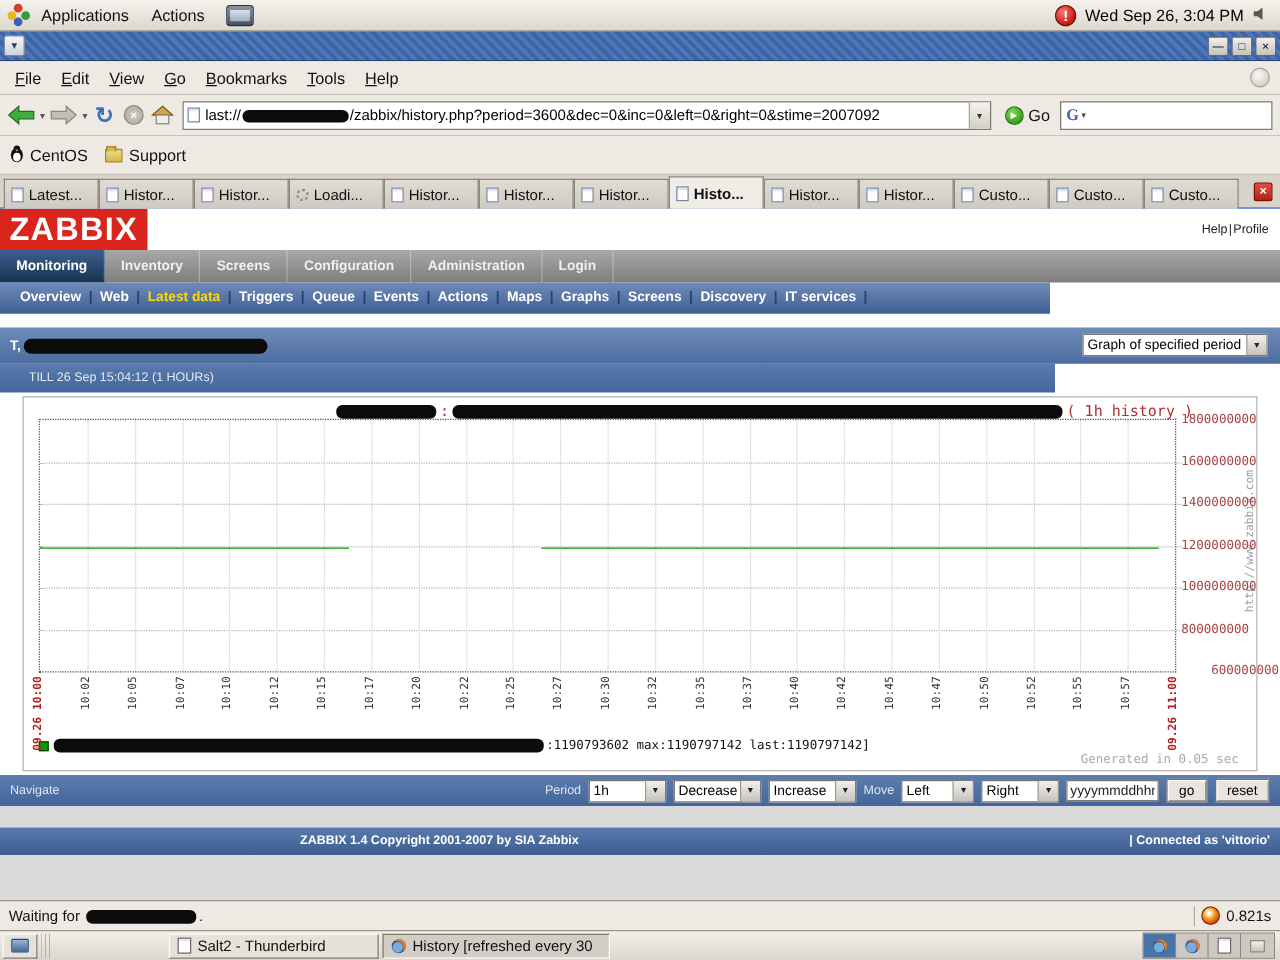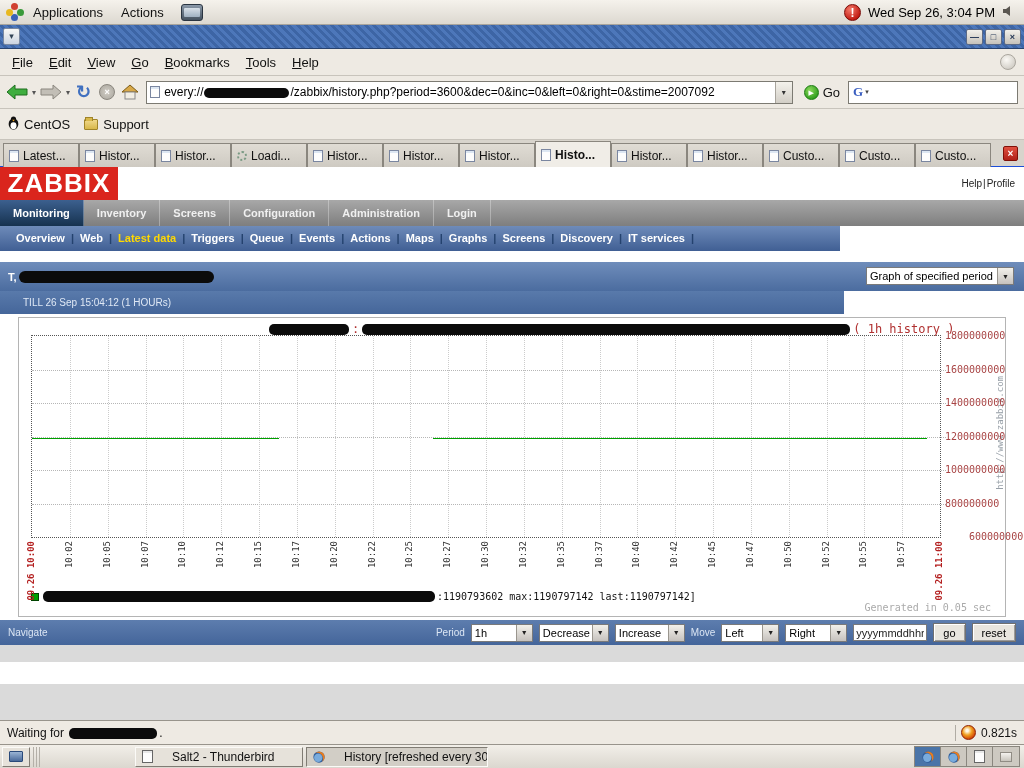--- a/index.html
+++ b/index.html
@@ -122,21 +122,21 @@
 #load-sep{width:1px;height:16px;background:#b0aca4;margin-left:auto}
 #load-icon{width:15px;height:15px;border-radius:50%;background:radial-gradient(circle at 40% 35%,#fff8e8 10%,#f0a020 40%,#c82800 85%);border:1px solid #902000;margin:0 5px}
 
 
 #taskbar{position:absolute;top:744px;left:0;width:1024px;height:24px;background:linear-gradient(#f2efe9,#dbd7cf);border-top:1px solid #98948c;display:flex;align-items:center;padding:0 2px}
 #show-desktop{width:28px;height:20px;background:#e6e2da;border:1px solid;border-color:#fbfaf7 #807c74 #807c74 #fbfaf7;display:flex;align-items:center;justify-content:center}
 #sd-ico{width:14px;height:11px;background:linear-gradient(#9ab4d4,#4a6a9a);border:1px solid #2a4a7a;border-radius:1px}
 #task-grip{width:7px;height:20px;margin:0 3px;background:repeating-linear-gradient(90deg,#b4b0a8 0 1px,transparent 1px 3px)}
 #task-spacer{width:92px;height:1px}
 #task-area{display:flex;align-items:center}
-.task{height:20px;display:flex;align-items:center;gap:19px;padding:0 6px;margin-right:3px;background:#e6e2da;border:1px solid;border-color:#fbfaf7 #807c74 #807c74 #fbfaf7;font-size:12px;color:#111;overflow:hidden;white-space:nowrap}
+.task{height:20px;display:flex;align-items:center;gap:5px;padding:0 6px;margin-right:3px;background:#e6e2da;border:1px solid;border-color:#fbfaf7 #807c74 #807c74 #fbfaf7;font-size:12px;color:#111;overflow:hidden;white-space:nowrap}
 .task.active{background:#d2cec6;border-color:#807c74 #fbfaf7 #fbfaf7 #807c74}
 #task-area .task:nth-child(1){width:168px}
 #task-area .task:nth-child(2){width:182px}
 .task-ico{flex:none;display:flex}
 .doc-ico{width:11px;height:13px;background:#fdfdfd;border:1px solid #666;box-shadow:inset 0 2px 0 #e8e8e8}
 #workspaces{margin-left:auto;display:flex;border:1px solid #8a867e;margin-right:2px}
 .ws{width:26px;height:19px;background:#cdc9c1;border-right:1px solid #8a867e;display:flex;align-items:center;justify-content:center}
 .ws:last-child{border-right:none}
 .ws.active{background:#4a74a8}
 .ws-ico{display:flex}
@@ -202,21 +202,21 @@
     <span id="reload-icon">↻</span>
     <span id="stop-icon" able="true">×</span>
     <span class="tool-ico">
         <svg width="18" height="16" viewBox="0 0 18 16">
           <polygon points="9,1 17,8 1,8" fill="#d8a848" stroke="#7a5a18"></polygon>
           <rect x="4" y="8" width="10" height="7" fill="#f2eee4" stroke="#888"></rect>
         </svg>
       </span>
     <div id="url-field">
       <span class="page-ico"></span>
-      <span id="url-text"><span>every://</span><span class="blob url-blob"></span><span>/zabbix/history.php?period=3600&amp;dec=0&amp;inc=0&amp;left=0&amp;right=0&amp;stime=2007092</span></span>
+      <span id="url-text"><span>last://</span><span class="blob url-blob"></span><span>/zabbix/history.php?period=3600&amp;dec=0&amp;inc=0&amp;left=0&amp;right=0&amp;stime=2007092</span></span>
       <span id="url-drop">▾</span>
     </div>
     <span id="go-btn">
       <span id="go-circle"><span>▶</span></span>
       <span>Go</span>
     </span>
     <div id="search-box">
       <span id="g-icon">G</span>
       <span class="mini-caret">▾</span>
     </div>
@@ -427,20 +427,24 @@
             <span class="txt">Right</span>
             <span class="arr">▼</span>
           </span>
         <input id="stime-input" value="yyyymmddhhmm" style="">
         <button class="zbtn">go</button>
         <button class="zbtn">reset</button>
       </div>
     </div>
 
     <div id="gray1"></div>
+    <div id="z-footer">
+      <span id="copyright">ZABBIX 1.4 Copyright 2001-2007 by  SIA Zabbix</span>
+      <span id="connected">| Connected as 'vittorio'</span>
+    </div>
     <div id="gray2"></div>
   </div>
 
   <div id="ffstatus">
     <span><span>Waiting for </span><span class="blob status-blob"></span><span>.</span></span>
     <span id="load-sep"></span>
     <span id="load-icon"></span>
     <span>0.821s</span>
   </div>
 

